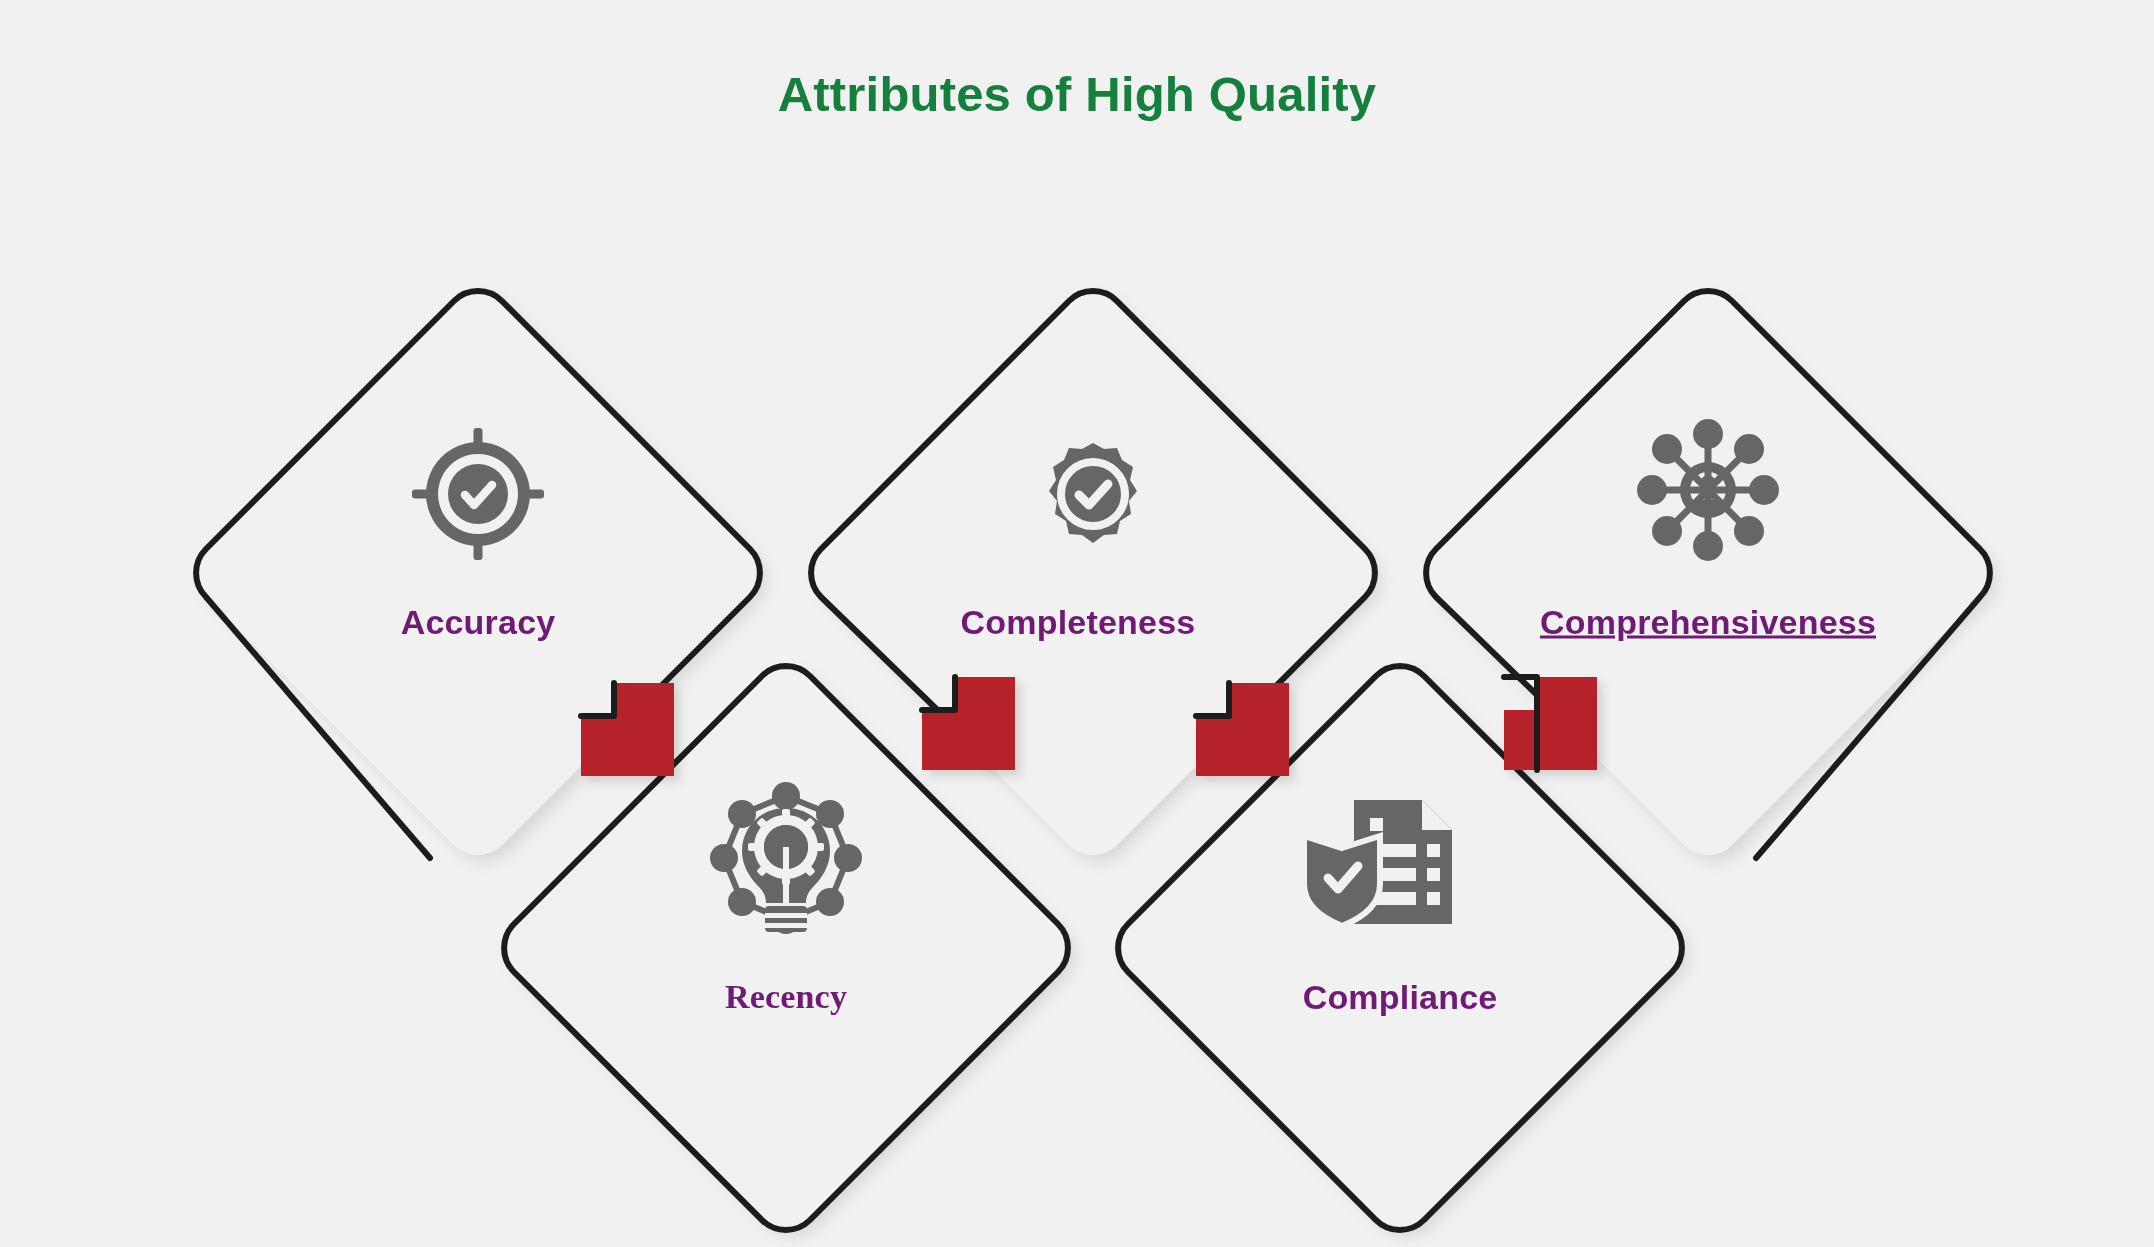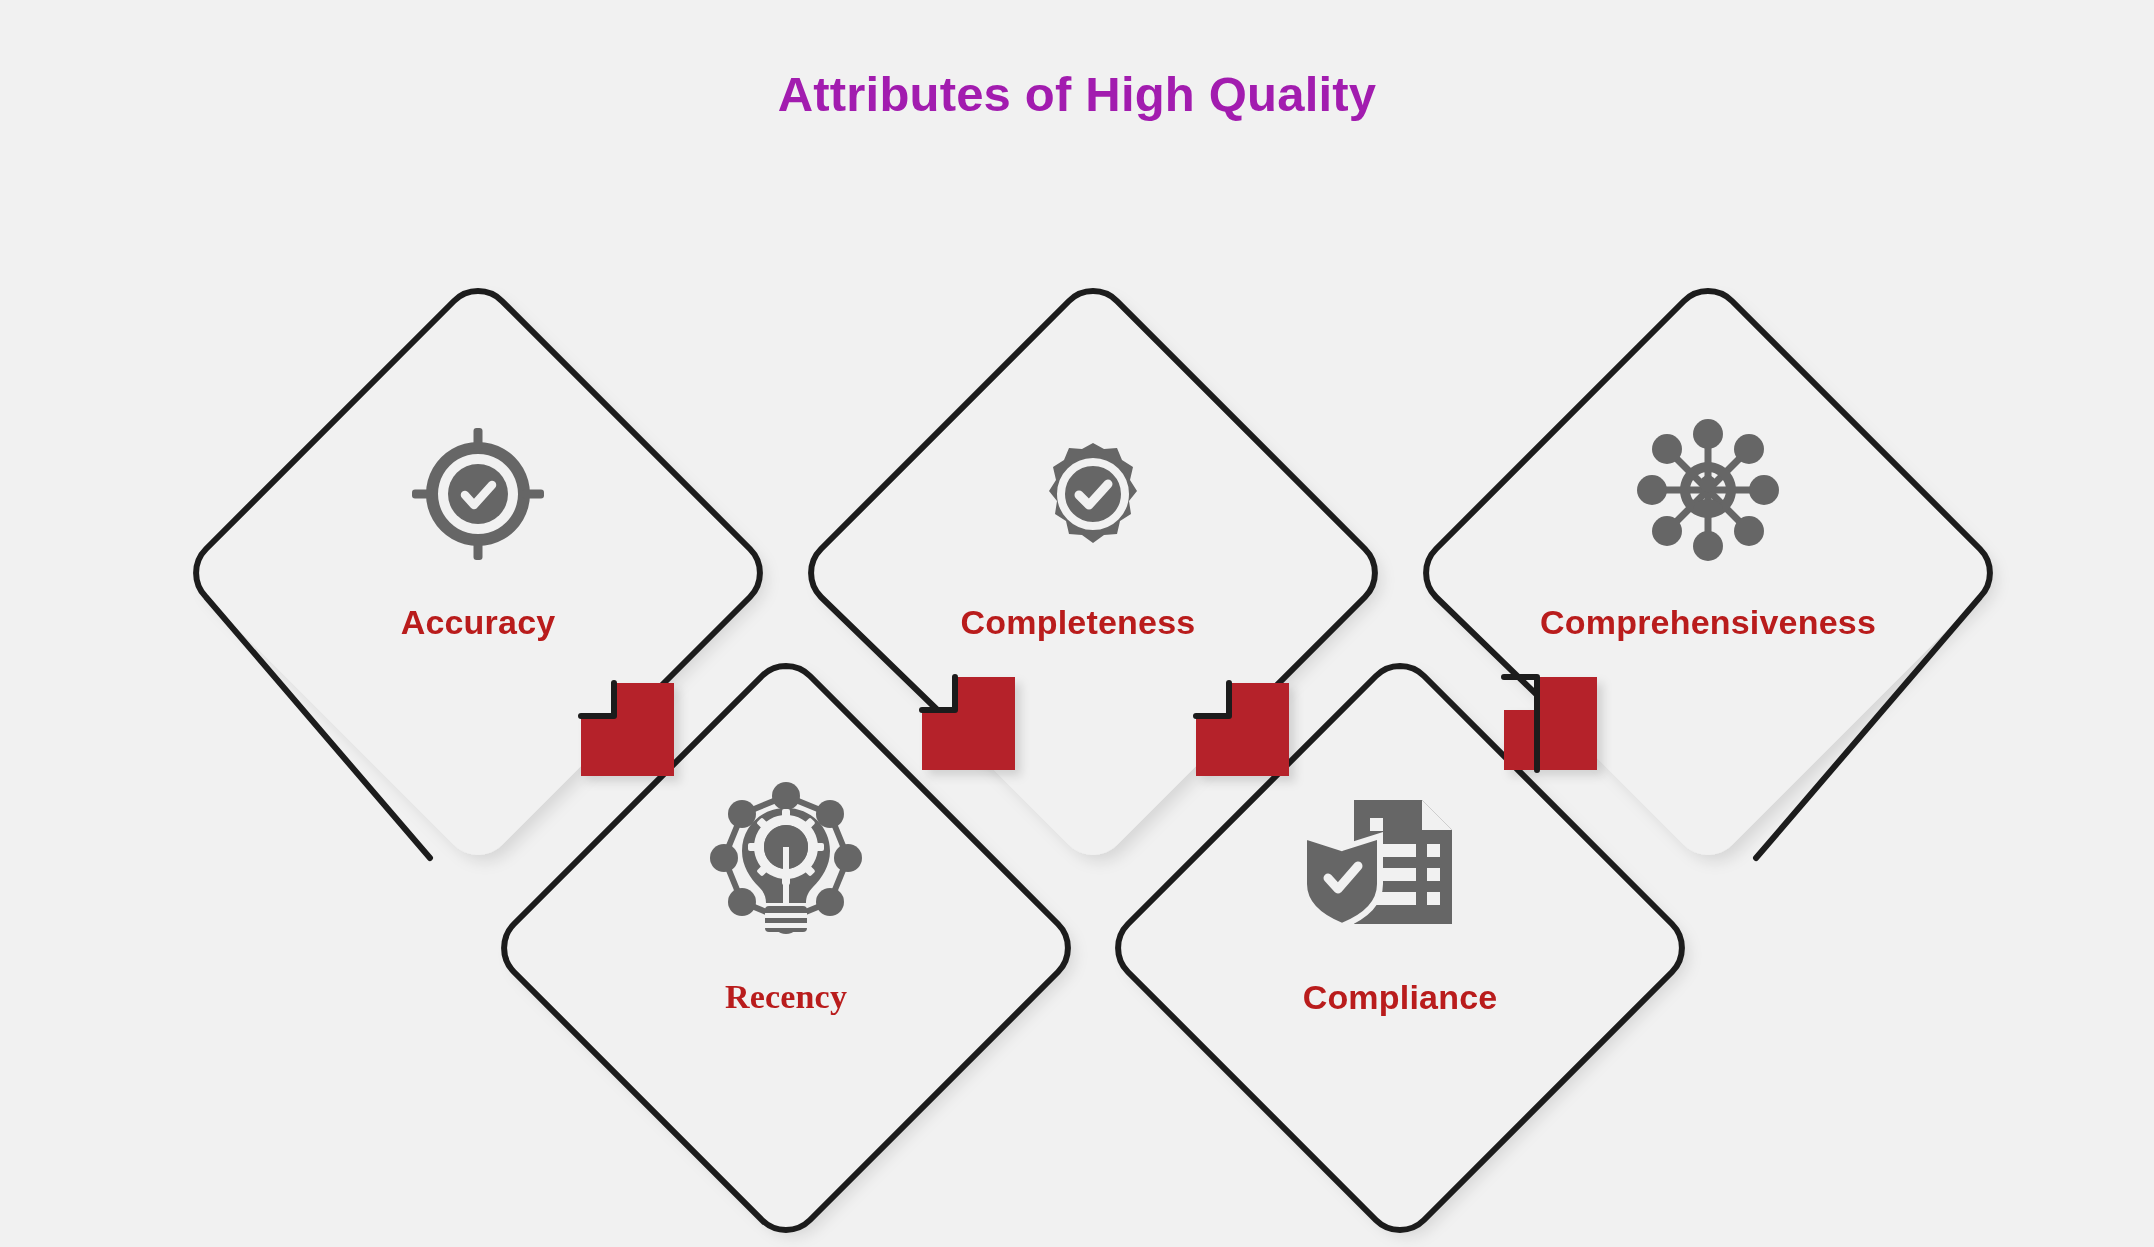--- a/index.html
+++ b/index.html
@@ -24,21 +24,21 @@
     left: 0;
     top: 62px;
     width: 2154px;
     text-align: center;
     pointer-events: none;
   }
   .title-line {
     display: block;
     font-size: 49px;
     font-weight: bold;
-    color: #a21caf;
+    color: #15803d;
     letter-spacing: 0.2px;
     line-height: 1.32;
     text-align: center;
   }
   .stage {
     position: absolute;
     left: 0;
     top: 0;
     width: 2154px;
     height: 1247px;
@@ -46,21 +46,21 @@
   .stage svg {
     display: block;
     width: 2154px;
     height: 1247px;
   }
   .node-label {
     position: absolute;
     text-align: center;
     font-size: 34px;
     font-weight: bold;
-    color: #b91c1c;
+    color: #701a75;
     letter-spacing: 0.2px;
     white-space: nowrap;
     transform: translate(-50%, -50%);
   }
 </style>
 </head>
 <body>
 
 <div id="infographic">
 
@@ -265,15 +265,15 @@
       <g transform="translate(1400,862)">
         <use href="#icon-doc-shield"></use>
       </g>
     </svg>
   </div>
 
   <div class="node-label" style="left:478px; top:622px;">Accuracy</div>
   <div class="node-label" style="left:786px; top:997px;font-family:Liberation Serif, serif;">Recency</div>
   <div class="node-label" style="left:1078px; top:622px;">Completeness</div>
   <div class="node-label" style="left:1400px; top:997px;">Compliance</div>
-  <div class="node-label" style="left:1708px; top:622px;">Comprehensiveness</div>
+  <div class="node-label" style="left:1708px; top:622px;text-decoration:underline;">Comprehensiveness</div>
 
 </div>
 
 </body></html>

